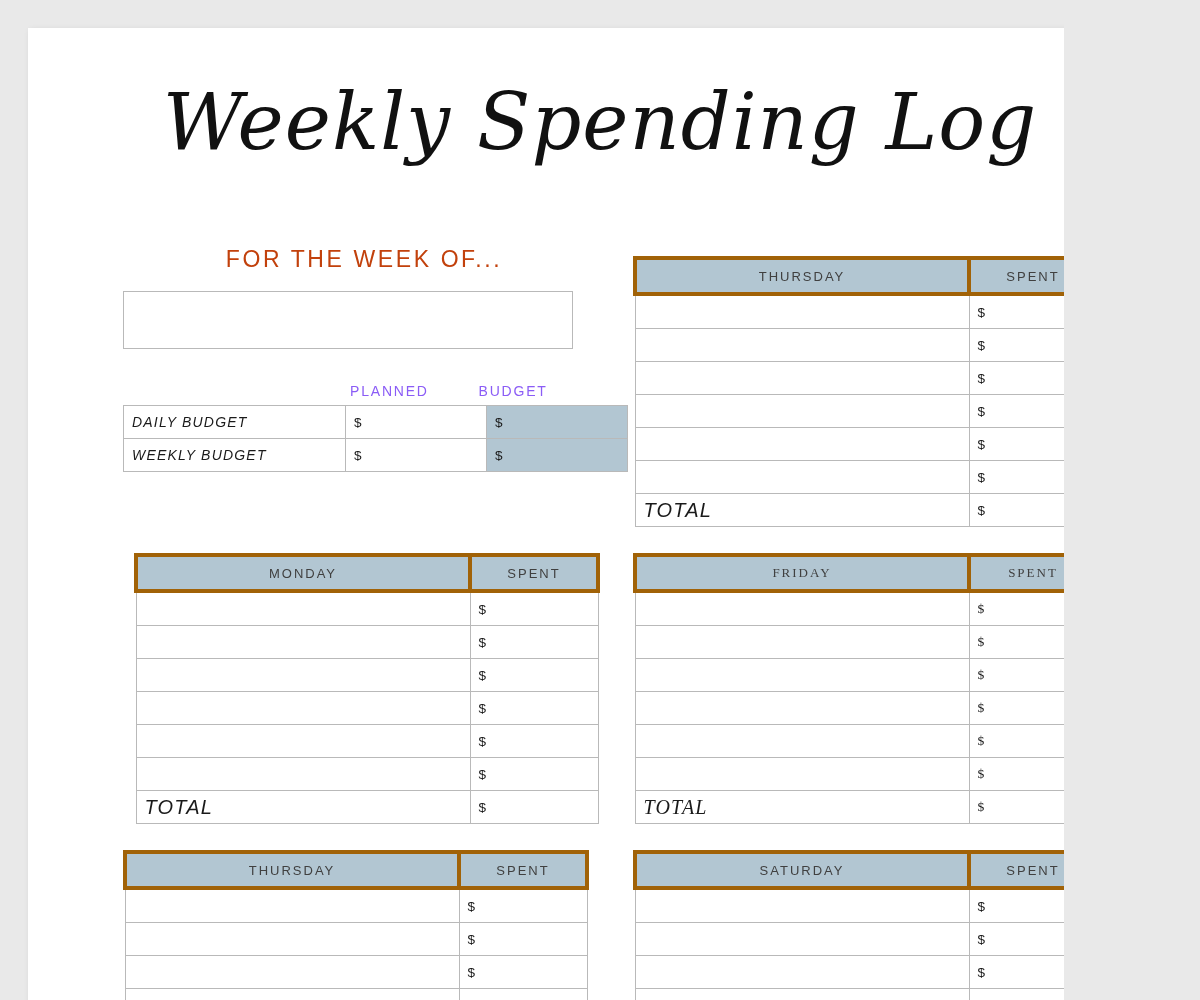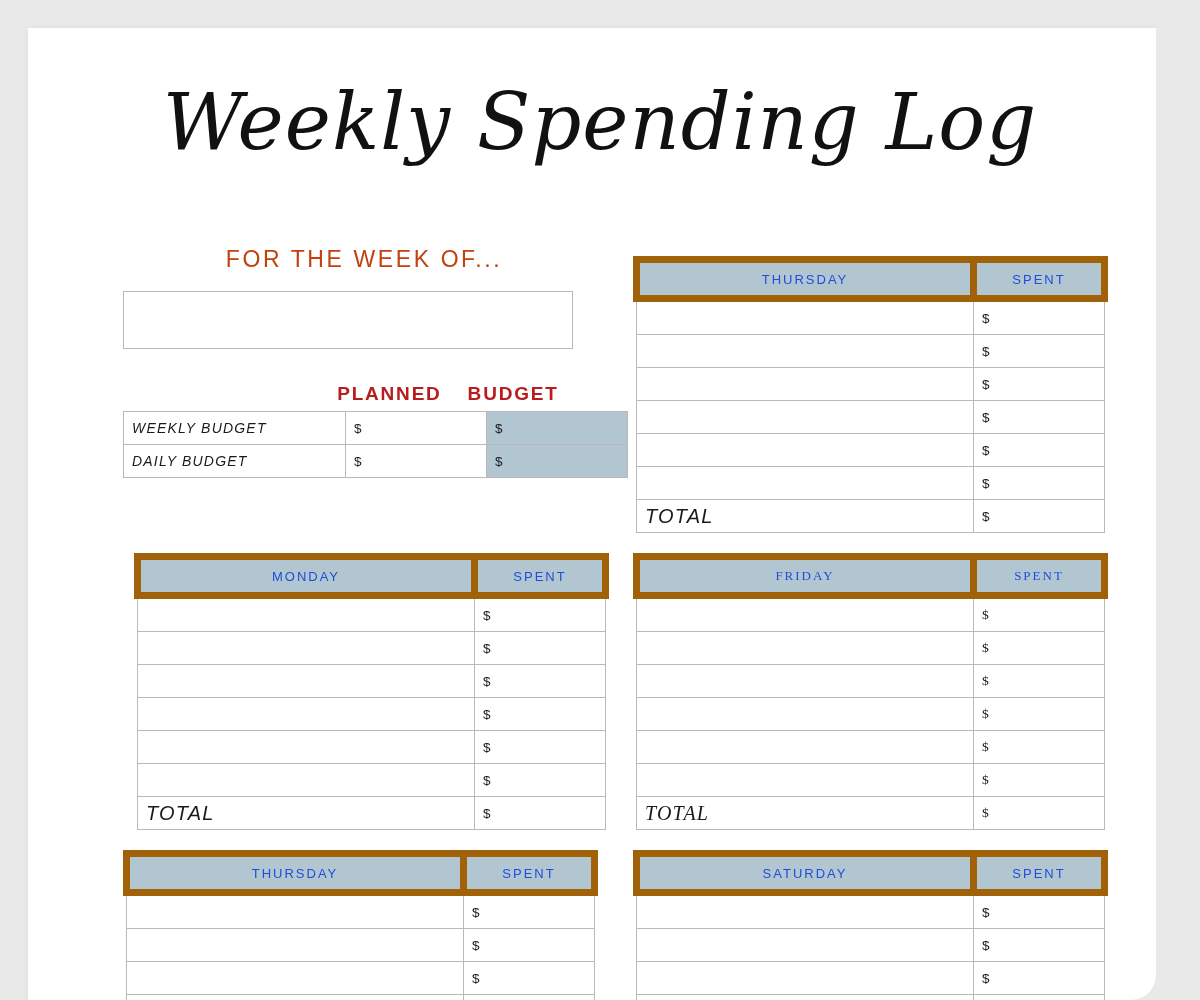--- a/index.html
+++ b/index.html
@@ -2,26 +2,25 @@
 <html><head>
 <meta charset="utf-8">
 <style>
   html, body {
     margin: 0;
     padding: 0;
     background: #e9e9e9;
     font-family: "Liberation Sans", sans-serif;
   }
   #page-wrap {
-    width: 1156px;
+    width: 1064px;
     height: 1000px;
     position: relative;
     overflow: hidden;
     background: #e9e9e9;
-    border-radius: 25px;
   }
   .sheet {
     position: absolute;
     left: 28px;
     top: 28px;
     width: 1144px;
     height: 1000px;
     background: #ffffff;
     box-shadow: 2px 2px 6px rgba(0,0,0,0.12);
   }
@@ -57,24 +56,23 @@
     height: 58px;
     border: 1px solid #b9b9b9;
     background: #fff;
     margin: 0 0 0 0;
     width: 450px;
     box-sizing: border-box;
   }
   .budget-head {
     display: flex;
     margin-top: 34px;
-    font-size: 19px;
+    font-size: 14px;
     letter-spacing: 1.8px;
-    color: #b91c1c;
-    font-weight: bold;
+    color: #8b5cf6;
   }
   .budget-head .bh-spacer { width: 205px; }
   .budget-head .bh-cell {
     width: 124px;
     text-align: center;
   }
   table.grid {
     border-collapse: collapse;
     width: 450px;
     table-layout: fixed;
@@ -104,26 +102,26 @@
     background: #b2c6d2;
   }
   
   .day-table {
     border-collapse: collapse;
     table-layout: fixed;
     width: 450px;
   }
   .day-table th {
     background: #b2c6d2;
-    border: 7px solid #a16207;
+    border: 4px solid #a16207;
     height: 30px;
     font-size: 13px;
     letter-spacing: 2px;
     font-weight: normal;
-    color: #1d4ed8;
+    color: #404040;
     text-align: center;
   }
   .day-table td {
     border: 1px solid #b9b9b9;
     height: 32px;
     font-size: 13.5px;
     padding: 0 8px;
     color: #1a1a1a;
   }
   .day-table .col-item { width: 328px; }
@@ -158,29 +156,29 @@
 
       <div class="budget-head">
         <div class="bh-spacer"></div>
         <div class="bh-cell">PLANNED</div>
         <div class="bh-cell">BUDGET</div>
       </div>
 
       <table class="grid budget-table">
         <tbody>
           <tr>
+            <td class="row-label">DAILY BUDGET</td>
+            <td class="cell-money">$</td>
+            <td class="cell-actual">$</td>
+          </tr>
+          <tr>
             <td class="row-label">WEEKLY BUDGET</td>
             <td class="cell-money">$</td>
             <td class="cell-actual">$</td>
           </tr>
-          <tr>
-            <td class="row-label">DAILY BUDGET</td>
-            <td class="cell-money">$</td>
-            <td class="cell-actual">$</td>
-          </tr>
         </tbody>
       </table>
     </div>
 
     <div class="block" id="blk-monday">
       <table class="day-table">
         <thead>
           <tr>
             <th class="col-item">MONDAY</th>
             <th class="col-spent">SPENT</th>

